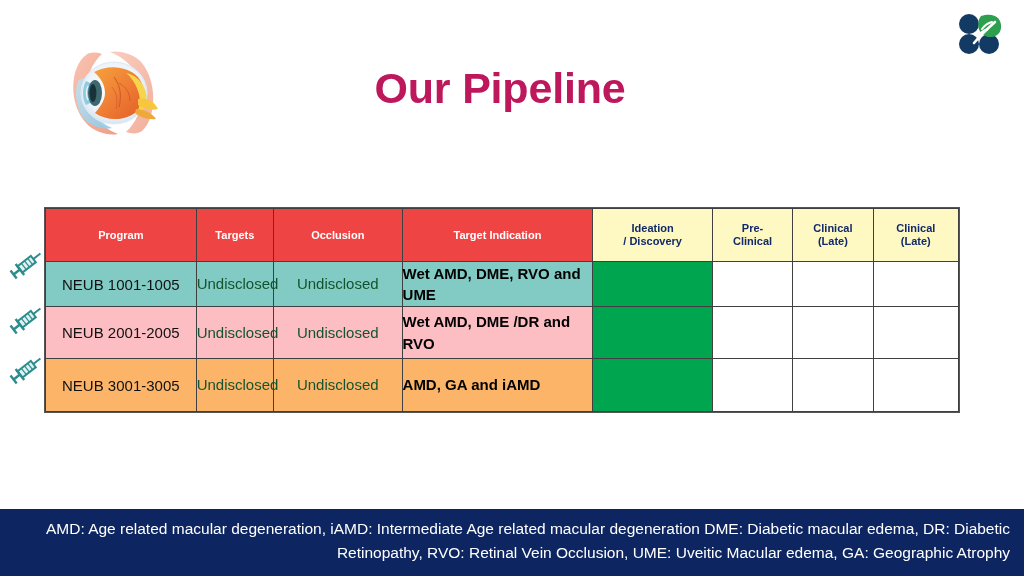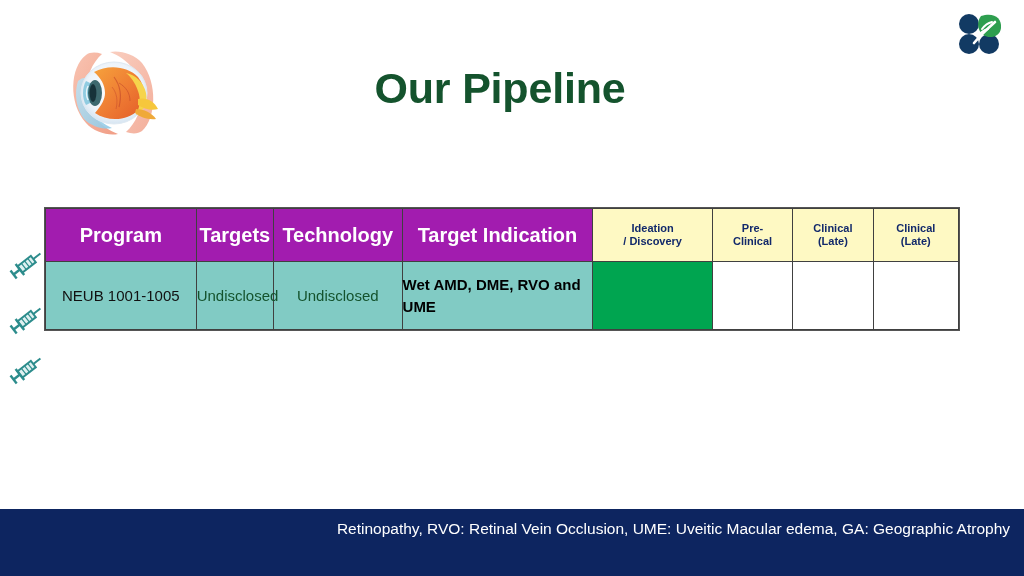--- a/index.html
+++ b/index.html
@@ -35,21 +35,21 @@
 
   
   #page-title {
     position: absolute;
     left: 0;
     top: 64px;
     width: 1000px;
     text-align: center;
     font-size: 43px;
     font-weight: bold;
-    color: #14532d;
+    color: #be185d;
     letter-spacing: -0.2px;
   }
 
   
   .syringe {
     position: absolute;
     left: 6px;
     width: 42px;
     height: 42px;
   }
@@ -67,23 +67,23 @@
     table-layout: fixed;
   }
   #pipeline-table td,
   #pipeline-table th {
     border: 1px solid #404040;
     padding: 0;
     vertical-align: middle;
   }
 
   th.hdr-dark {
-    background: #a21caf;
+    background: #ef4444;
     color: #ffffff;
-    font-size: 20px;
+    font-size: 11px;
     font-weight: bold;
     text-align: center;
     height: 52px;
     padding: 0 4px;
   }
   th.hdr-gray {
     background: #fef9c3;
     color: #12296B;
     font-size: 11px;
     font-weight: bold;
@@ -270,50 +270,71 @@
     <col style="width:190px">
     <col style="width:119px">
     <col style="width:80px">
     <col style="width:80px">
     <col style="width:85px">
   </colgroup>
   <thead>
     <tr>
       <th class="hdr-dark">Program</th>
       <th class="hdr-dark">Targets</th>
-      <th class="hdr-dark">Technology</th>
+      <th class="hdr-dark">Occlusion</th>
       <th class="hdr-dark">Target Indication</th>
       <th class="hdr-gray">
         <span>Ideation</span><br>
         <span>/ Discovery</span>
       </th>
       <th class="hdr-gray">
         <span>Pre-</span><br>
         <span>Clinical</span>
       </th>
       <th class="hdr-gray">
         <span>Clinical</span><br>
         <span>(Late)</span>
       </th>
       <th class="hdr-gray">
         <span>Clinical</span><br>
         <span>(Late)</span>
       </th>
     </tr>
   </thead>
   <tbody>
-    <tr class="row-teal" style="height:68px">
+    <tr class="row-teal" style="height:45px">
       <td class="cell-program">NEUB 1001-1005</td>
       <td class="cell-plain">Undisclosed</td>
       <td class="cell-plain">Undisclosed</td>
       <td class="cell-indication">Wet AMD, DME, RVO and UME</td>
+      <td class="stage-filled"></td>
+      <td class="stage-empty"></td>
+      <td class="stage-empty"></td>
+      <td class="stage-empty"></td>
+    </tr>
+    <tr class="row-pink" style="height:52px">
+      <td class="cell-program">NEUB 2001-2005</td>
+      <td class="cell-plain">Undisclosed</td>
+      <td class="cell-plain">Undisclosed</td>
+      <td class="cell-indication">Wet AMD, DME /DR and RVO</td>
+      <td class="stage-filled"></td>
+      <td class="stage-empty"></td>
+      <td class="stage-empty"></td>
+      <td class="stage-empty"></td>
+    </tr>
+    <tr class="row-orange" style="height:53px">
+      <td class="cell-program">NEUB 3001-3005</td>
+      <td class="cell-plain">Undisclosed</td>
+      <td class="cell-plain">Undisclosed</td>
+      <td class="cell-indication">AMD, GA and iAMD</td>
       <td class="stage-filled"></td>
       <td class="stage-empty"></td>
       <td class="stage-empty"></td>
       <td class="stage-empty"></td>
     </tr>
   </tbody>
 </table>
 
 <div id="footer-bar"></div>
 <div id="footer-text">
+  <span class="fl1">AMD: Age related macular degeneration, iAMD: Intermediate Age related macular degeneration DME: Diabetic macular edema, DR: Diabetic</span>
   <span class="fl2">Retinopathy,  RVO: Retinal Vein Occlusion, UME: Uveitic Macular edema, GA: Geographic Atrophy</span>
 </div>
 
 </body></html>

